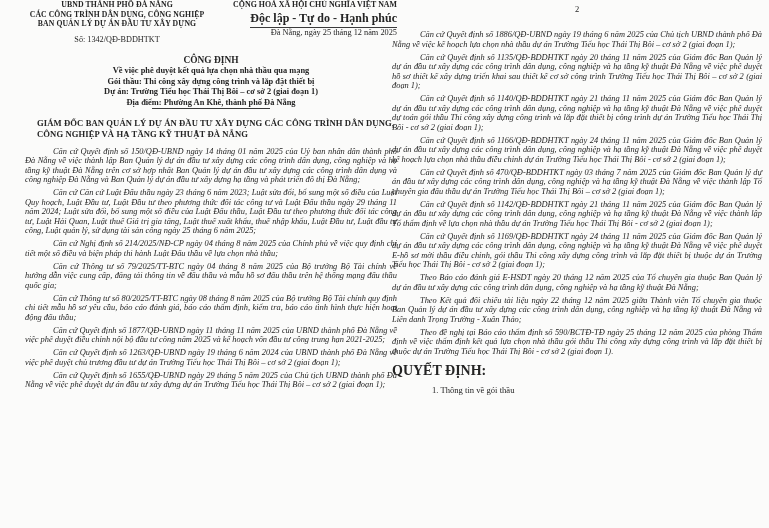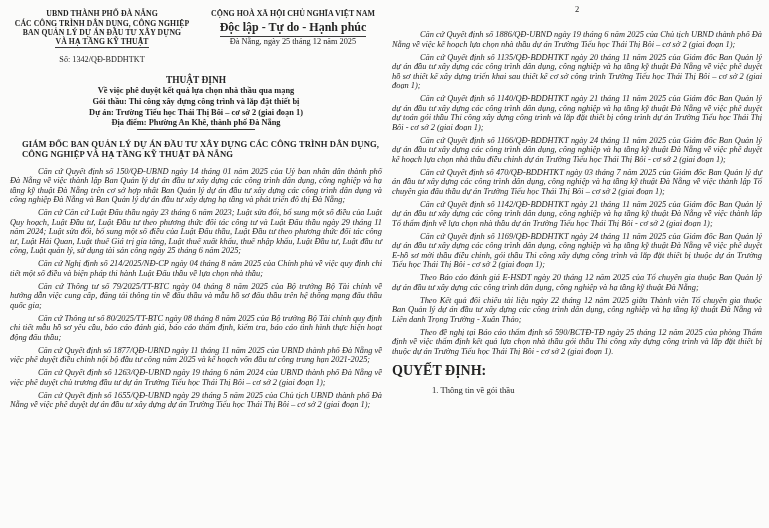--- a/index.html
+++ b/index.html
@@ -4,27 +4,27 @@
 <style>
   html,body{margin:0;padding:0;}
   body{
     width:769px;height:528px;overflow:hidden;
     background:#fbfbfa;color:#242424;
     font-family:"Liberation Serif","DejaVu Serif",serif;
     -webkit-font-smoothing:antialiased;
   }
   .sheet{position:relative;width:769px;height:528px;}
   .page{position:absolute;top:0;}
-  .page-left{left:10px;width:372px;padding-top:9px;}
+  .page-left{left:25px;width:372px;}
   .page-right{left:392px;width:370px;padding-top:4px;}
 
   
   .hdr{display:flex;justify-content:space-between;}
   .hdr-left{width:184px;text-align:center;}
-  .hdr-right{width:178px;text-align:center;}
+  .hdr-right{width:178px;text-align:right;}
   .agency-parent{font-size:7.8px;line-height:9.5px;font-weight:600;letter-spacing:.1px;}
   .agency-name{font-size:7.7px;line-height:9.3px;font-weight:bold;letter-spacing:.1px;}
   .rule-under{display:inline-block;border-bottom:1px solid #3a3a3a;padding-bottom:1px;}
   .doc-number{font-size:8.2px;margin-top:7px;}
   .motto1{font-size:7.9px;font-weight:bold;line-height:10px;}
   .motto2{font-size:12px;font-weight:bold;margin-top:1px;}
   .motto2 span{display:inline-block;border-bottom:1px solid #3a3a3a;padding-bottom:1px;}
   .place-date{font-size:8.3px;}
 
   
@@ -57,32 +57,31 @@
 
 <div class="sheet">
 
   <div class="page page-left">
 
     <div class="hdr">
       <div class="hdr-left">
         <div class="agency-parent">UBND THÀNH PHỐ ĐÀ NẴNG</div>
         <div class="agency-name">CÁC CÔNG TRÌNH DÂN DỤNG, CÔNG NGHIỆP</div>
         <div class="agency-name">BAN QUẢN LÝ DỰ ÁN ĐẦU TƯ XÂY DỰNG</div>
-        <div class="agency-name"><span class="rule-under">VÀ HẠ TẦNG KỸ THUẬT</span></div>
         <div class="doc-number">Số: 1342/QĐ-BDDHTKT</div>
       </div>
       <div class="hdr-right">
         <div class="motto1">CỘNG HOÀ XÃ HỘI CHỦ NGHĨA VIỆT NAM</div>
         <div class="motto2"><span>Độc lập - Tự do - Hạnh phúc</span></div>
         <div class="place-date">Đà Nẵng, ngày 25 tháng 12 năm 2025</div>
       </div>
     </div>
 
     <div class="title-block">
-      <div class="title-main">THUẬT ĐỊNH</div>
+      <div class="title-main">CÔNG ĐỊNH</div>
       <div class="title-line">Về việc phê duyệt kết quả lựa chọn nhà thầu qua mạng</div>
       <div class="title-line">Gói thầu: Thi công xây dựng công trình và lắp đặt thiết bị</div>
       <div class="title-line">Dự án: Trường Tiểu học Thái Thị Bôi – cơ sở 2 (giai đoạn 1)</div>
       <div class="title-line">Địa điểm: Phường An Khê, thành phố Đà Nẵng</div>
       <div class="underline-bar"></div>
     </div>
 
     <div class="authority">GIÁM ĐỐC BAN QUẢN LÝ DỰ ÁN ĐẦU TƯ XÂY DỰNG CÁC CÔNG TRÌNH DÂN DỤNG, CÔNG NGHIỆP VÀ HẠ TẦNG KỸ THUẬT ĐÀ NẴNG</div>
 
     <div class="recitals">

